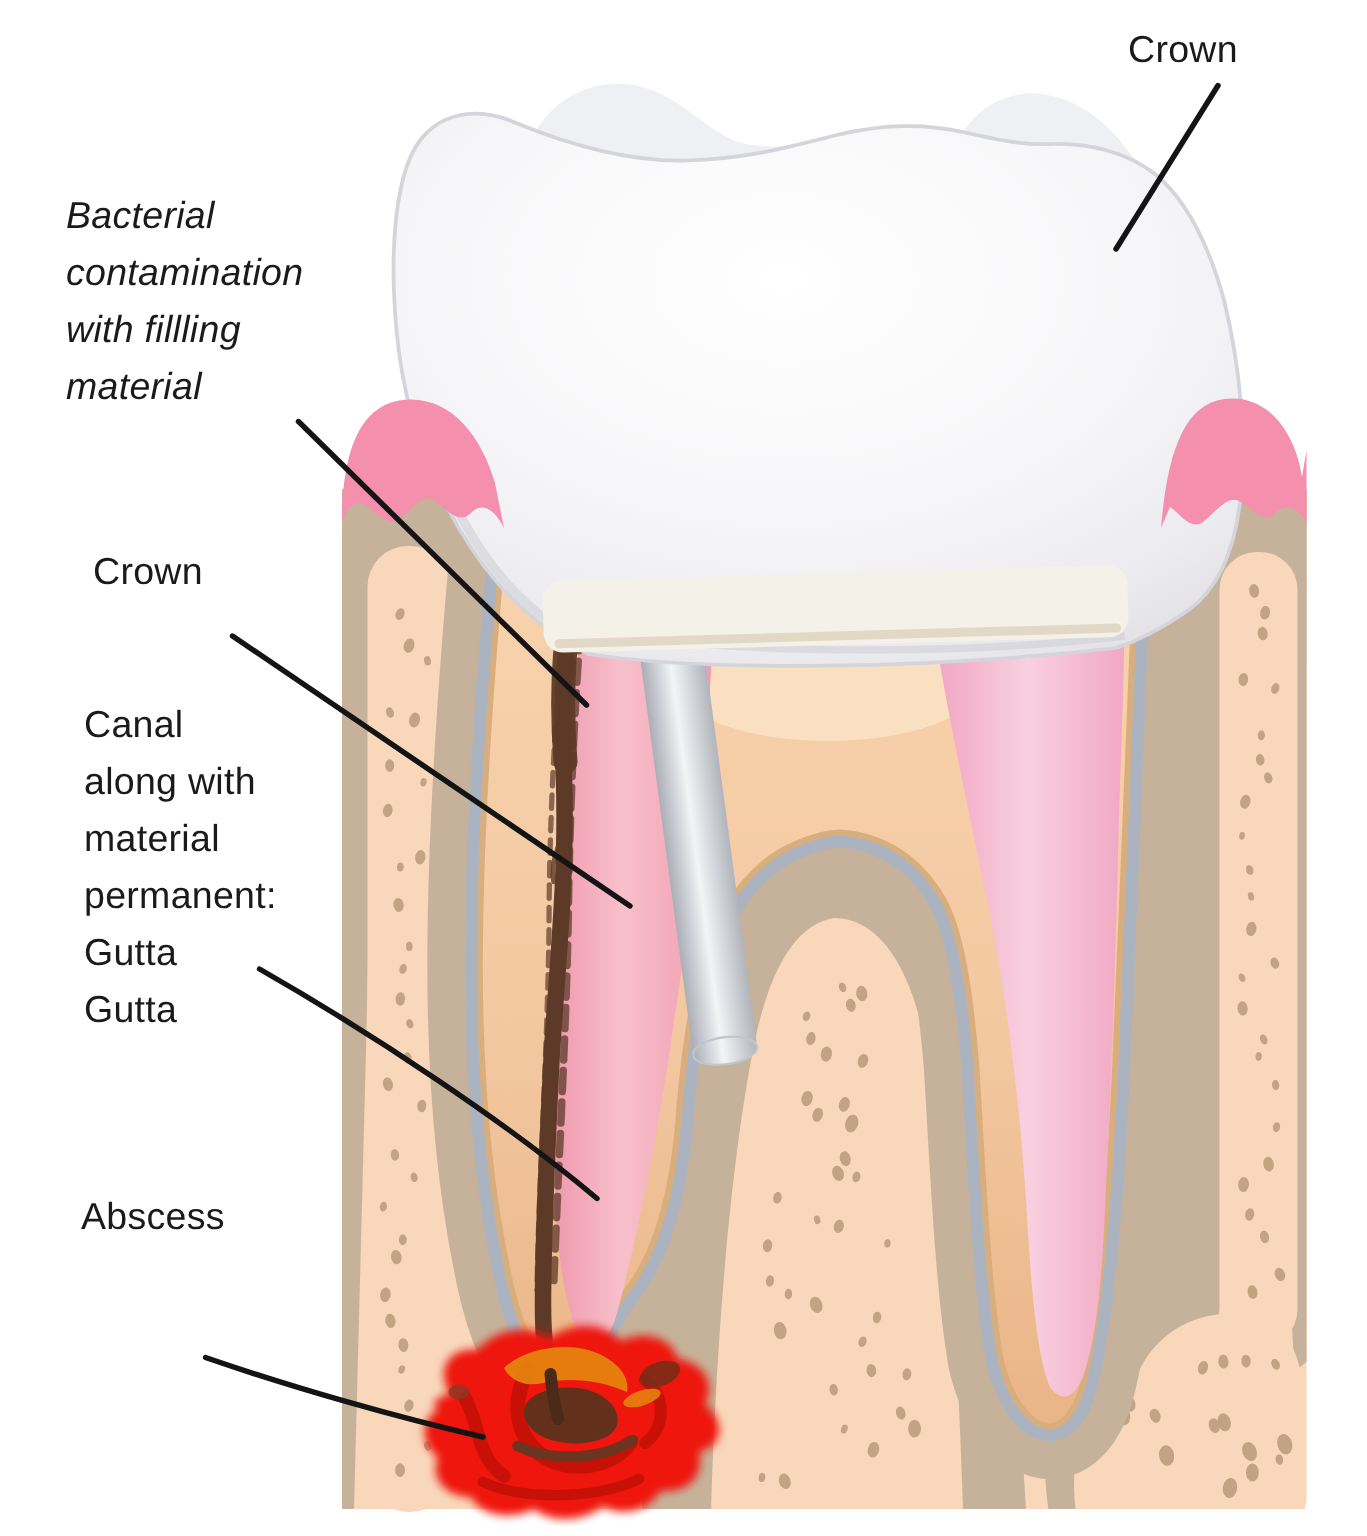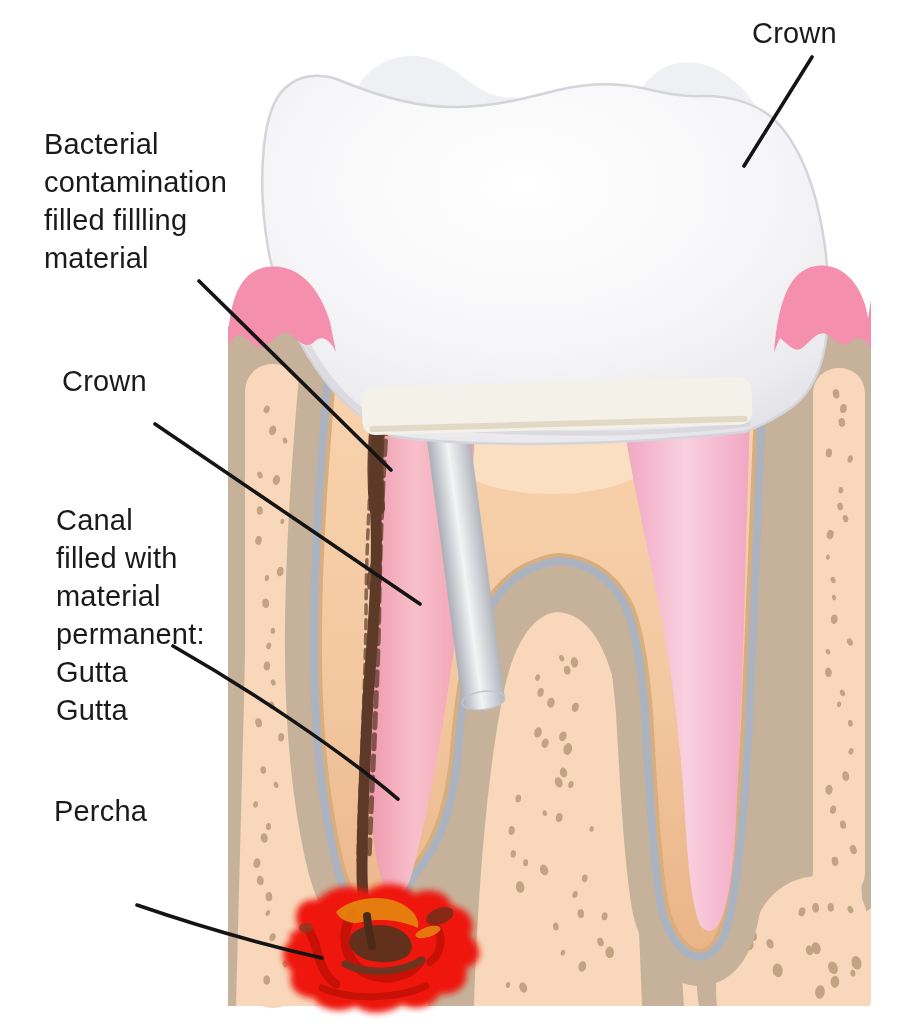--- a/index.html
+++ b/index.html
@@ -1,19 +1,19 @@
 <!DOCTYPE html>
 <html><head>
 <meta charset="utf-8">
 <style>
   html,body{margin:0;padding:0;background:#ffffff;}
   #stage{position:relative;width:911px;height:1024px;background:#ffffff;overflow:hidden;
          font-family:"Liberation Sans","DejaVu Sans",sans-serif;}
   #art{position:absolute;left:0;top:0;}
-  .lbl{position:absolute;color:#1a1a1a;font-size:29px;line-height:38px;letter-spacing:0.2px;white-space:nowrap;}
+  .lbl{position:absolute;color:#1a1a1a;font-size:25px;line-height:38px;letter-spacing:0.2px;white-space:nowrap;}
   .lbl .em{}
   .lbl span{display:block;}
 </style>
 </head>
 <body>
 
 <div id="stage">
 
 <svg id="art" width="911" height="1024" viewBox="0 0 911 1024">
   <defs>
@@ -257,37 +257,37 @@
     <path d="M 155 424 L 420 604"></path>
     <path d="M 173 646 C 250 690 340 750 398 799"></path>
     <path d="M 137 905 C 195 925 265 945 322 958"></path>
   </g>
 </svg>
 
 <div class="lbl" style="left:752px;top:14px;">
   <span>Crown</span>
 </div>
 
-<div class="lbl" style="left:44px;top:125px;">
+<div class="lbl" style="left:44px;top:125px;font-style:italic;">
   <span>Bacterial</span>
   <span>contamination</span>
-  <span>filled fillling</span>
+  <span>with fillling</span>
   <span>material</span>
 </div>
 
 <div class="lbl" style="left:62px;top:362px;">
   <span>Crown</span>
 </div>
 
-<div class="lbl" style="left:56px;top:464px;margin-top:37px;">
+<div class="lbl" style="left:56px;top:464px;">
   <span>Canal</span>
-  <span>filled with</span>
+  <span>along with</span>
   <span>material</span>
   <span>permanent:</span>
   <span class="em">Gutta</span>
   <span class="em">Gutta</span>
 </div>
 
 <div class="lbl" style="left:54px;top:792px;">
-  <span>Percha</span>
+  <span>Abscess</span>
 </div>
 
 </div>
 
 </body></html>

